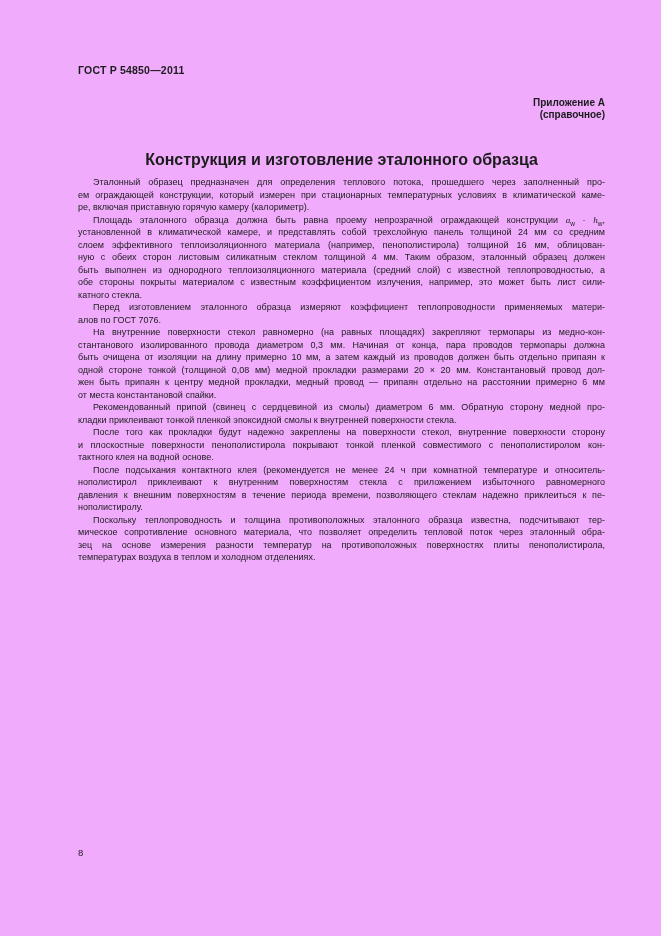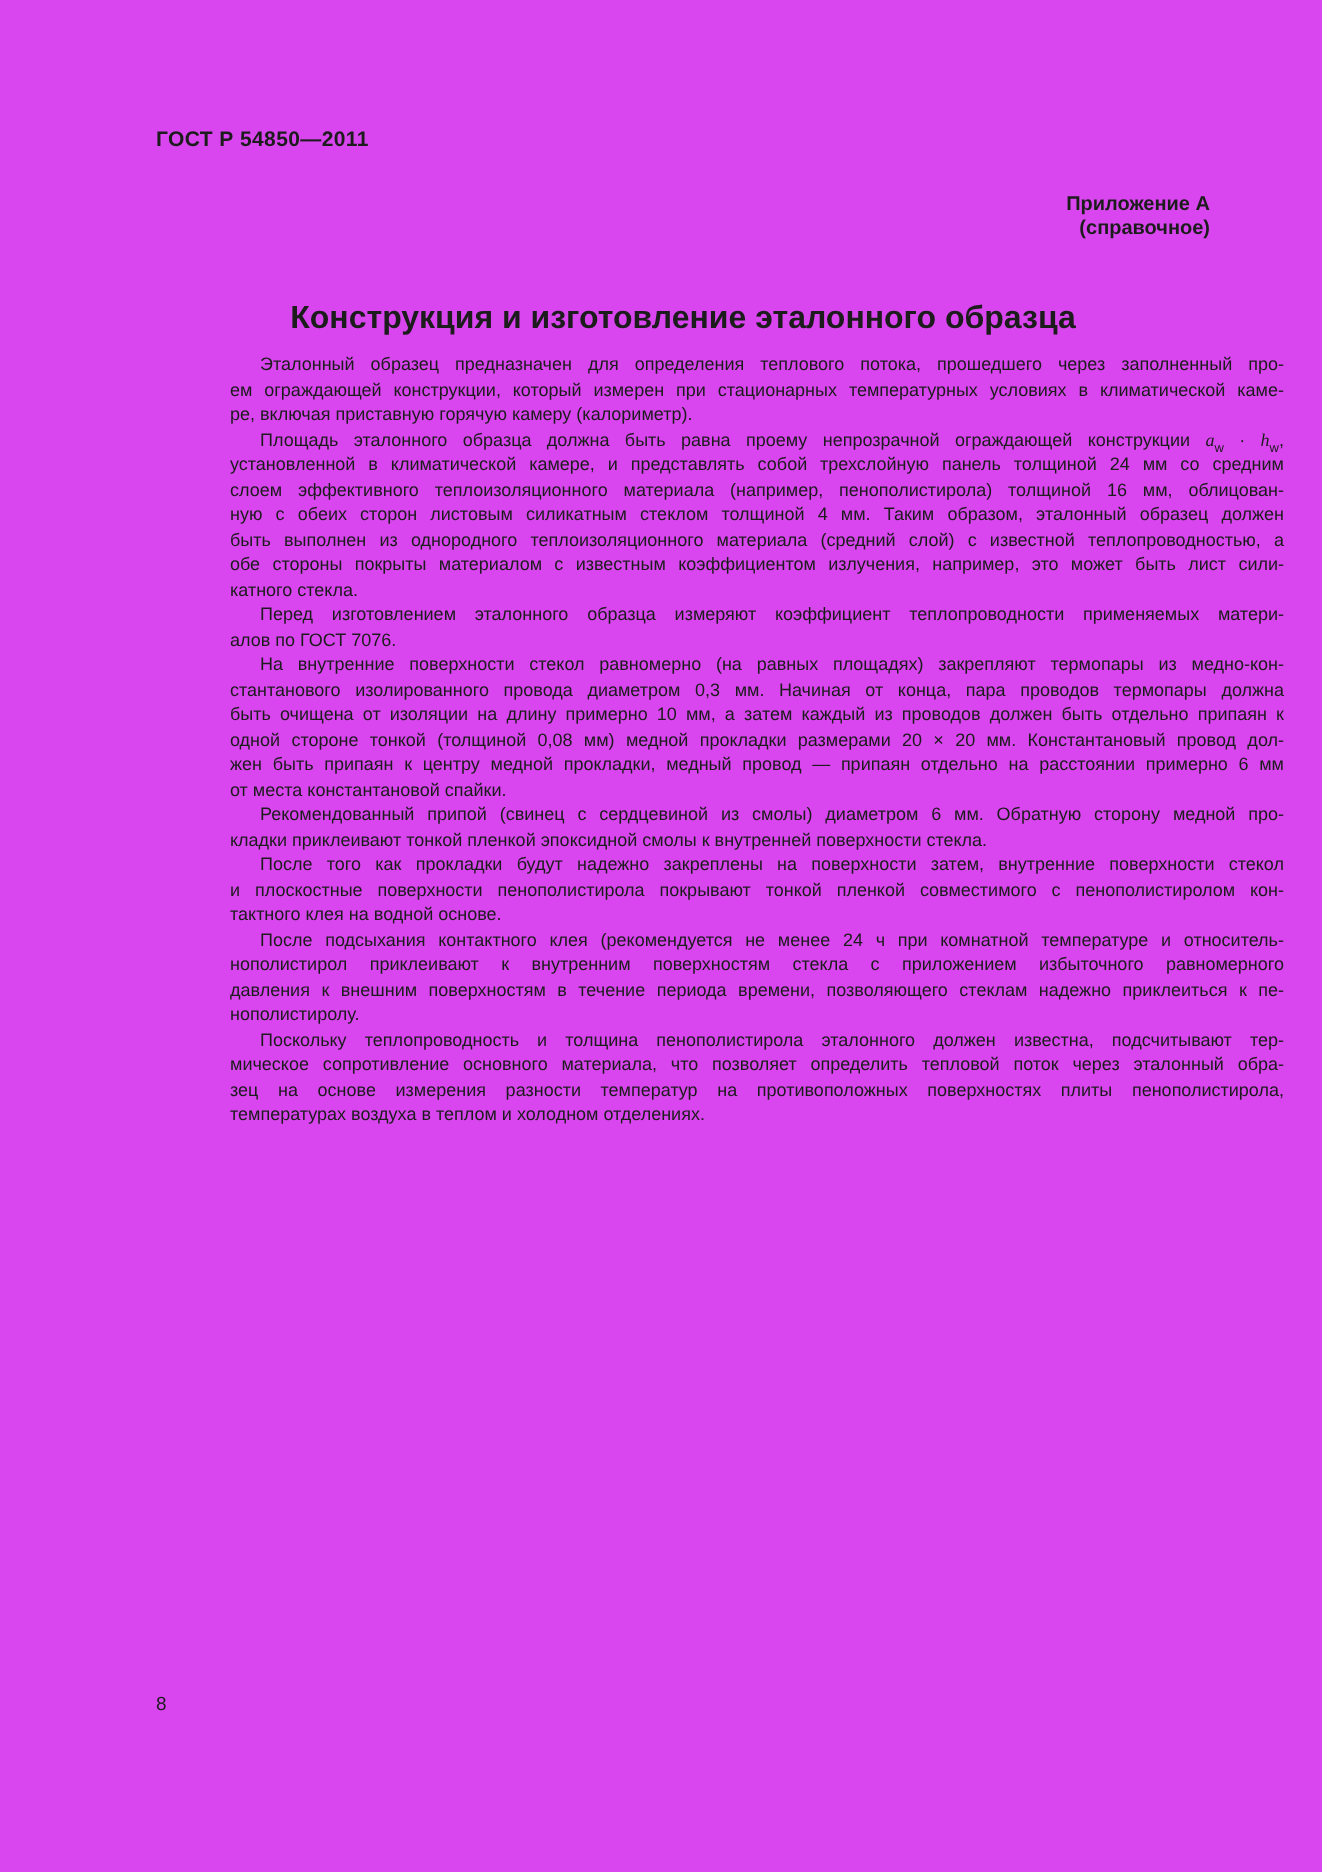--- a/index.html
+++ b/index.html
@@ -4,21 +4,21 @@
 <style>
   html, body {
     margin: 0;
     padding: 0;
     background: #ffffff;
   }
   .page {
     position: relative;
     width: 661px;
     height: 936px;
-    background: #d946ef;
+    background: #f0abfc;
     font-family: "Liberation Sans", sans-serif;
     color: #1c1c1c;
     overflow: hidden;
   }
   .doc-header {
     position: absolute;
     left: 78px;
     top: 64px;
     font-size: 10.5px;
     font-weight: bold;
@@ -43,21 +43,20 @@
     font-weight: bold;
     font-size: 16px;
   }
   .body-text {
     position: absolute;
     left: 78px;
     top: 176px;
     width: 527px;
     font-size: 9px;
     line-height: 12.5px;
-    margin-left: 37px;
   }
   .line {
     text-align: justify;
     text-align-last: justify;
     white-space: normal;
   }
   .line.last {
     text-align-last: left;
   }
   .line.first {
@@ -105,28 +104,28 @@
       <div class="line first">Перед изготовлением эталонного образца измеряют коэффициент теплопроводности применяемых матери-</div>
       <div class="line last">алов по ГОСТ 7076.</div>
       <div class="line first">На внутренние поверхности стекол равномерно (на равных площадях) закрепляют термопары из медно-кон-</div>
       <div class="line">стантанового изолированного провода диаметром 0,3 мм. Начиная от конца, пара проводов термопары должна</div>
       <div class="line">быть очищена от изоляции на длину примерно 10 мм, а затем каждый из проводов должен быть отдельно припаян к</div>
       <div class="line">одной стороне тонкой (толщиной 0,08 мм) медной прокладки размерами 20 × 20 мм. Константановый провод дол-</div>
       <div class="line">жен быть припаян к центру медной прокладки, медный провод — припаян отдельно на расстоянии примерно 6 мм</div>
       <div class="line last">от места константановой спайки.</div>
       <div class="line first">Рекомендованный припой (свинец с сердцевиной из смолы) диаметром 6 мм. Обратную сторону медной про-</div>
       <div class="line last">кладки приклеивают тонкой пленкой эпоксидной смолы к внутренней поверхности стекла.</div>
-      <div class="line first">После того как прокладки будут надежно закреплены на поверхности затем, внутренние поверхности стекол</div>
+      <div class="line first">После того как прокладки будут надежно закреплены на поверхности стекол, внутренние поверхности сторону</div>
       <div class="line">и плоскостные поверхности пенополистирола покрывают тонкой пленкой совместимого с пенополистиролом кон-</div>
       <div class="line last">тактного клея на водной основе.</div>
       <div class="line first">После подсыхания контактного клея (рекомендуется не менее 24 ч при комнатной температуре и относитель-</div>
       <div class="line">нополистирол приклеивают к внутренним поверхностям стекла с приложением избыточного равномерного</div>
       <div class="line">давления к внешним поверхностям в течение периода времени, позволяющего стеклам надежно приклеиться к пе-</div>
       <div class="line last">нополистиролу.</div>
-      <div class="line first">Поскольку теплопроводность и толщина пенополистирола эталонного должен известна, подсчитывают тер-</div>
+      <div class="line first">Поскольку теплопроводность и толщина противоположных эталонного образца известна, подсчитывают тер-</div>
       <div class="line">мическое сопротивление основного материала, что позволяет определить тепловой поток через эталонный обра-</div>
       <div class="line">зец на основе измерения разности температур на противоположных поверхностях плиты пенополистирола,</div>
       <div class="line last">температурах воздуха в теплом и холодном отделениях.</div>
     </div>
 
   <div class="page-number">8</div>
 
 </div>
 
 </body></html>

